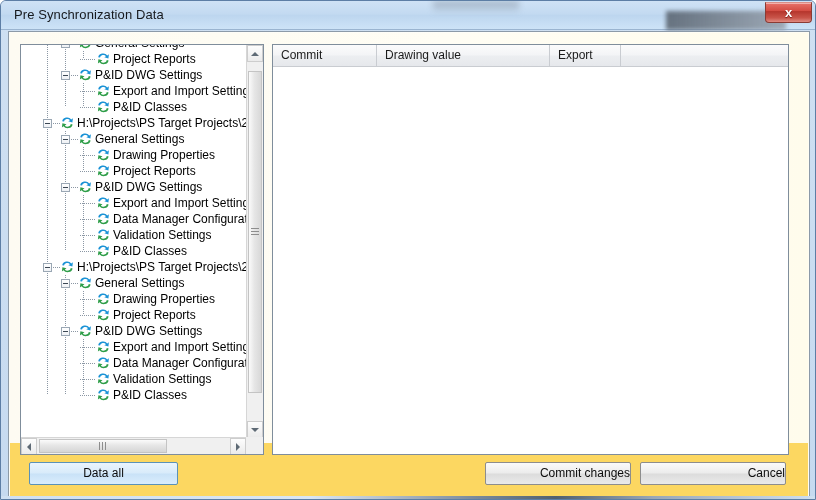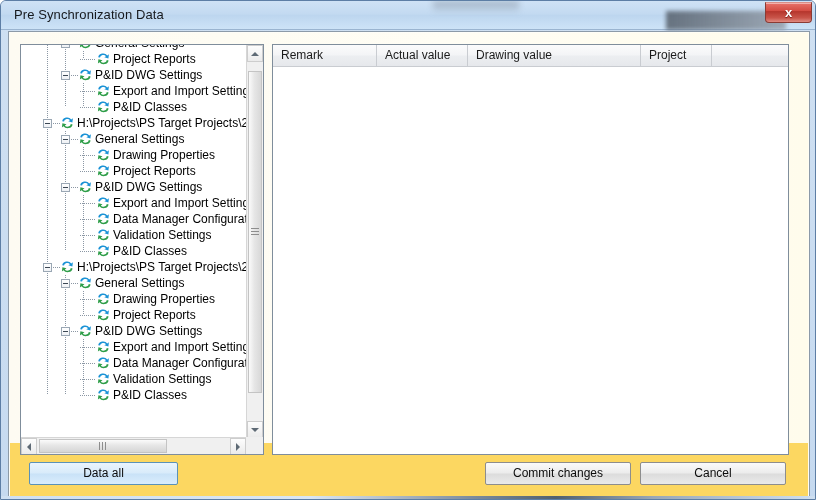--- a/index.html
+++ b/index.html
@@ -327,20 +327,21 @@
     border-radius: 2px;
     white-space: nowrap;
   }
   .btn-blue {
     background: linear-gradient(to bottom, #eaf4fd 0%, #d8ebfa 48%, #c9e2f7 52%, #d9edfc 100%);
     border: 1px solid #5b92b8;
   }
   .btn-grey {
     background: linear-gradient(to bottom, #fafafa 0%, #ececec 48%, #dcdcdc 52%, #eaeaea 100%);
     border: 1px solid #8d8d8d;
+    text-align: right;
   }
 
   .btn-showall { left: 28px; top: 461px; width: 149px; }
   .btn-commit  { left: 484px; top: 461px; width: 146px; }
   .btn-cancel  { left: 639px; top: 461px; width: 146px; }
 
   
   .bottom-strip {
     position: absolute;
     left: 0; bottom: 0;
@@ -597,24 +598,23 @@
       </div>
       <div class="sb-btn" style="left:209px; top:0;">
         <div class="sb-arrow sb-right-a"></div>
       </div>
     </div>
     <div class="corner-box"></div>
   </div>
 
   <div class="grid-panel">
     <div class="grid-header" id="grid-header">
-        <div class="gh-cell" style="width: 104px;"><span>Remark</span></div>
-        <div class="gh-cell" style="width: 91px;"><span>Actual value</span></div>
+        <div class="gh-cell" style="width: 104px;"><span>Commit</span></div>
         <div class="gh-cell" style="width: 173px;"><span>Drawing value</span></div>
-        <div class="gh-cell" style="width: 71px;"><span>Project</span></div>
+        <div class="gh-cell" style="width: 71px;"><span>Export</span></div>
         <div class="gh-cell last" style="width: 76px;"><span></span></div>
       </div>
     <div class="grid-body"></div>
   </div>
 
   <div class="btn btn-blue btn-showall">Data all</div>
   <div class="btn btn-grey btn-commit">Commit changes</div>
   <div class="btn btn-grey btn-cancel">Cancel</div>
 
   <div class="bottom-strip"></div>

